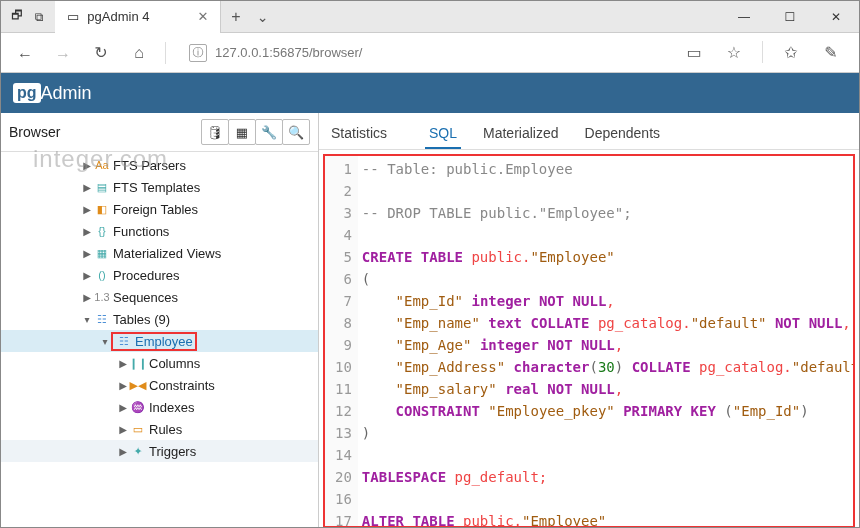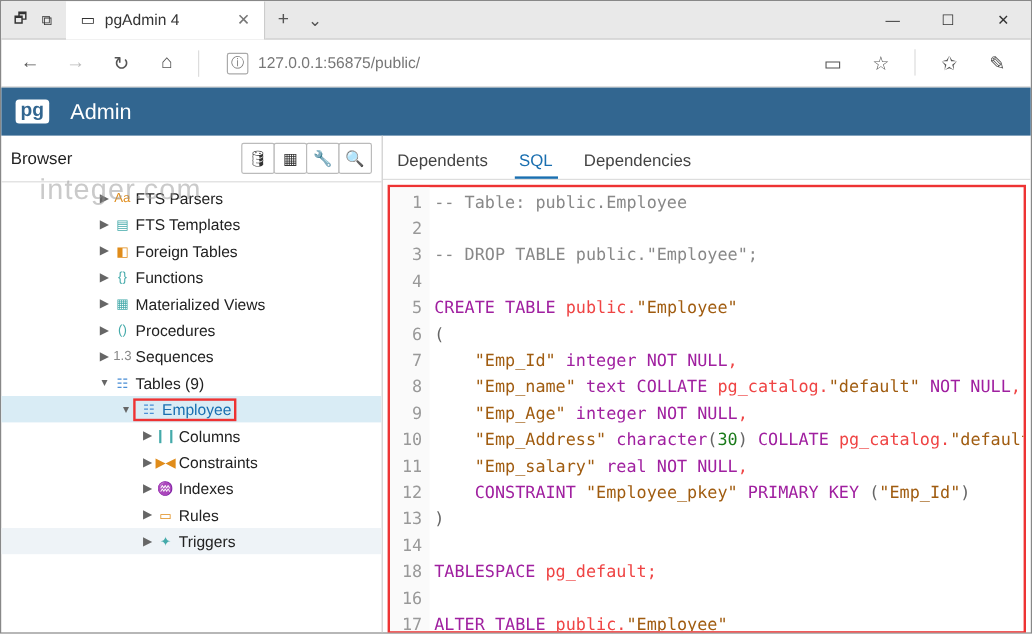--- a/index.html
+++ b/index.html
@@ -19,21 +19,21 @@
   .addrbar { height: 40px; display: flex; align-items: center; gap: 14px; padding: 0 12px; border-bottom: 1px solid #ccc; }
   .addrbar .nav-ico { width: 24px; height: 24px; display: flex; align-items: center; justify-content: center; font-size: 16px; color: #555; }
   .addrbar .disabled { color: #bbb; }
   .addrbar .divider { width: 1px; height: 22px; background: #ddd; }
   .url-box { flex: 1; display: flex; align-items: center; border: 1px solid transparent; padding: 4px 8px; gap: 8px; color: #777; }
   .url-box .info-ico { border: 1px solid #aaa; border-radius: 2px; width: 18px; height: 18px; display: flex; align-items: center; justify-content: center; font-size: 11px; }
   .addrbar .right-icons { display: flex; gap: 16px; padding-right: 4px; }
   
   
   .pg-header { height: 40px; background: #326690; display: flex; align-items: center; padding: 0 12px; }
-  .pg-logo { color: #fff; font-size: 18px; font-weight: 400; display: flex; align-items: center; gap: 18px; }
+  .pg-logo { color: #fff; font-size: 18px; font-weight: 400; display: flex; align-items: center; gap: 0; }
   .pg-logo .pg-box { background: #fff; color: #326690; font-weight: 700; padding: 1px 4px; border-radius: 3px; font-size: 16px; }
   
   
   .main { display: flex; height: calc(528px - 32px - 40px - 40px - 1px); }
   .sidebar { width: 318px; border-right: 1px solid #ccc; display: flex; flex-direction: column; position: relative; }
   .side-hdr { display: flex; align-items: center; padding: 6px 8px; border-bottom: 1px solid #ddd; }
   .side-hdr .title { font-size: 14px; color: #222; text-align: center; }
   .side-hdr .toolbox { margin-left: auto; display: flex; gap: 0; }
   .toolbox .tb { border: 1px solid #bbb; background: #fff; width: 28px; height: 26px; display: flex; align-items: center; justify-content: center; font-size: 13px; margin-left: -1px; border-radius: 2px; }
   
@@ -46,27 +46,27 @@
   .tree-row.sel .label { color: #1a6fb0; }
   .tree-row.triggers { background: #eef3f7; }
   .highlight-box { border: 2px solid #e33; padding: 0 2px; display: inline-flex; align-items: center; }
   
   .watermark { position: absolute; left: 32px; top: 32px; font-size: 24px; color: rgba(150,150,150,0.5); font-weight: 300; pointer-events: none; letter-spacing: 1px; }
   
   
   .content { flex: 1; display: flex; flex-direction: column; overflow: hidden; }
   .tabs { display: flex; border-bottom: 1px solid #ddd; padding: 6px 8px 0 8px; gap: 18px; font-size: 14px; }
   .tabs .tabi { padding: 6px 4px; color: #444; cursor: pointer; }
-  .tabs .tabi.active { color: #1a6fb0; border-bottom: 2px solid #1a6fb0; }
+  .tabs .tabi.active { color: #1a6fb0; border-bottom: 2px solid #1a6fb0; margin-left: 16px; }
   
   .code-wrap { flex: 1; display: flex; border: 2px solid #e33; margin: 4px 4px 0 4px; font-family: Consolas, monospace; font-size: 14px; overflow: hidden; }
   .gutter { background: #fafafa; color: #999; text-align: right; padding: 2px 6px 2px 10px; line-height: 22px; }
   .code { flex: 1; padding: 2px 4px; line-height: 22px; white-space: pre; overflow: hidden; }
   .cm { color: #888; }
-  .kw { color: #a020a0; font-weight: normal; }
+  .kw { color: #a020a0; font-weight: bold; }
   .str { color: #a05c10; }
   .par { color: #666; }
   .id { color: #ef4444; }
   .num { color: #1a7a1a; text-align: right; }
 </style>
 </head>
 <body>
 
 <div class="titlebar">
   <div class="sys-icons">
@@ -88,21 +88,21 @@
 </div>
 
 <div class="addrbar">
   <div class="nav-ico">←</div>
   <div class="nav-ico disabled">→</div>
   <div class="nav-ico">↻</div>
   <div class="nav-ico">⌂</div>
   <div class="divider"></div>
   <div class="url-box">
     <span class="info-ico">ⓘ</span>
-    <span>127.0.0.1:56875/public/</span>
+    <span>127.0.0.1:56875/browser/</span>
   </div>
   <div class="right-icons">
     <div class="nav-ico">▭</div>
     <div class="nav-ico">☆</div>
     <div class="divider"></div>
     <div class="nav-ico">✩</div>
     <div class="nav-ico">✎</div>
   </div>
 </div>
 
@@ -222,40 +222,41 @@
           <span style="display: inline-flex; align-items: center;">
             <span class="node-ico" style="color: rgb(68, 170, 170);">✦</span>
             <span class="label">Triggers</span>
           </span>
         </div>
       </div>
   </div>
 
   <div class="content">
     <div class="tabs" id="tabs">
+        <div class="tabi">Statistics</div>
+        <div class="tabi active">SQL</div>
+        <div class="tabi">Materialized</div>
         <div class="tabi">Dependents</div>
-        <div class="tabi active">SQL</div>
-        <div class="tabi">Dependencies</div>
       </div>
     <div class="code-wrap">
       <div class="gutter" id="gutter">
           <div>1</div>
           <div>2</div>
           <div>3</div>
           <div>4</div>
           <div>5</div>
           <div>6</div>
           <div>7</div>
           <div>8</div>
           <div>9</div>
           <div>10</div>
           <div>11</div>
           <div>12</div>
           <div>13</div>
           <div>14</div>
-          <div>18</div>
+          <div>20</div>
           <div>16</div>
           <div>17</div>
         </div>
       <div class="code" id="code"><div><span class="cm">-- Table: public.Employee</span></div><div>&nbsp;</div><div><span class="cm">-- DROP TABLE public."Employee";</span></div><div>&nbsp;</div><div><span class="kw">CREATE TABLE</span><span class="id"> public.</span><span class="str">"Employee"</span></div><div><span class="par">(</span></div><div><span class="id">    </span><span class="str">"Emp_Id"</span><span class="id"> </span><span class="kw">integer</span><span class="id"> </span><span class="kw">NOT NULL</span><span class="id">,</span></div><div><span class="id">    </span><span class="str">"Emp_name"</span><span class="id"> </span><span class="kw">text COLLATE</span><span class="id"> pg_catalog.</span><span class="str">"default"</span><span class="id"> </span><span class="kw">NOT NULL</span><span class="id">,</span></div><div><span class="id">    </span><span class="str">"Emp_Age"</span><span class="id"> </span><span class="kw">integer</span><span class="id"> </span><span class="kw">NOT NULL</span><span class="id">,</span></div><div><span class="id">    </span><span class="str">"Emp_Address"</span><span class="id"> </span><span class="kw">character</span><span class="par">(</span><span class="num">30</span><span class="par">)</span><span class="id"> </span><span class="kw">COLLATE</span><span class="id"> pg_catalog.</span><span class="str">"default"</span></div><div><span class="id">    </span><span class="str">"Emp_salary"</span><span class="id"> </span><span class="kw">real</span><span class="id"> </span><span class="kw">NOT NULL</span><span class="id">,</span></div><div><span class="id">    </span><span class="kw">CONSTRAINT</span><span class="id"> </span><span class="str">"Employee_pkey"</span><span class="id"> </span><span class="kw">PRIMARY KEY</span><span class="id"> </span><span class="par">(</span><span class="str">"Emp_Id"</span><span class="par">)</span></div><div><span class="par">)</span></div><div>&nbsp;</div><div><span class="kw">TABLESPACE</span><span class="id"> pg_default;</span></div><div>&nbsp;</div><div><span class="kw">ALTER TABLE</span><span class="id"> public.</span><span class="str">"Employee"</span></div></div>
     </div>
   </div>
 </div>
 
 </body></html>

